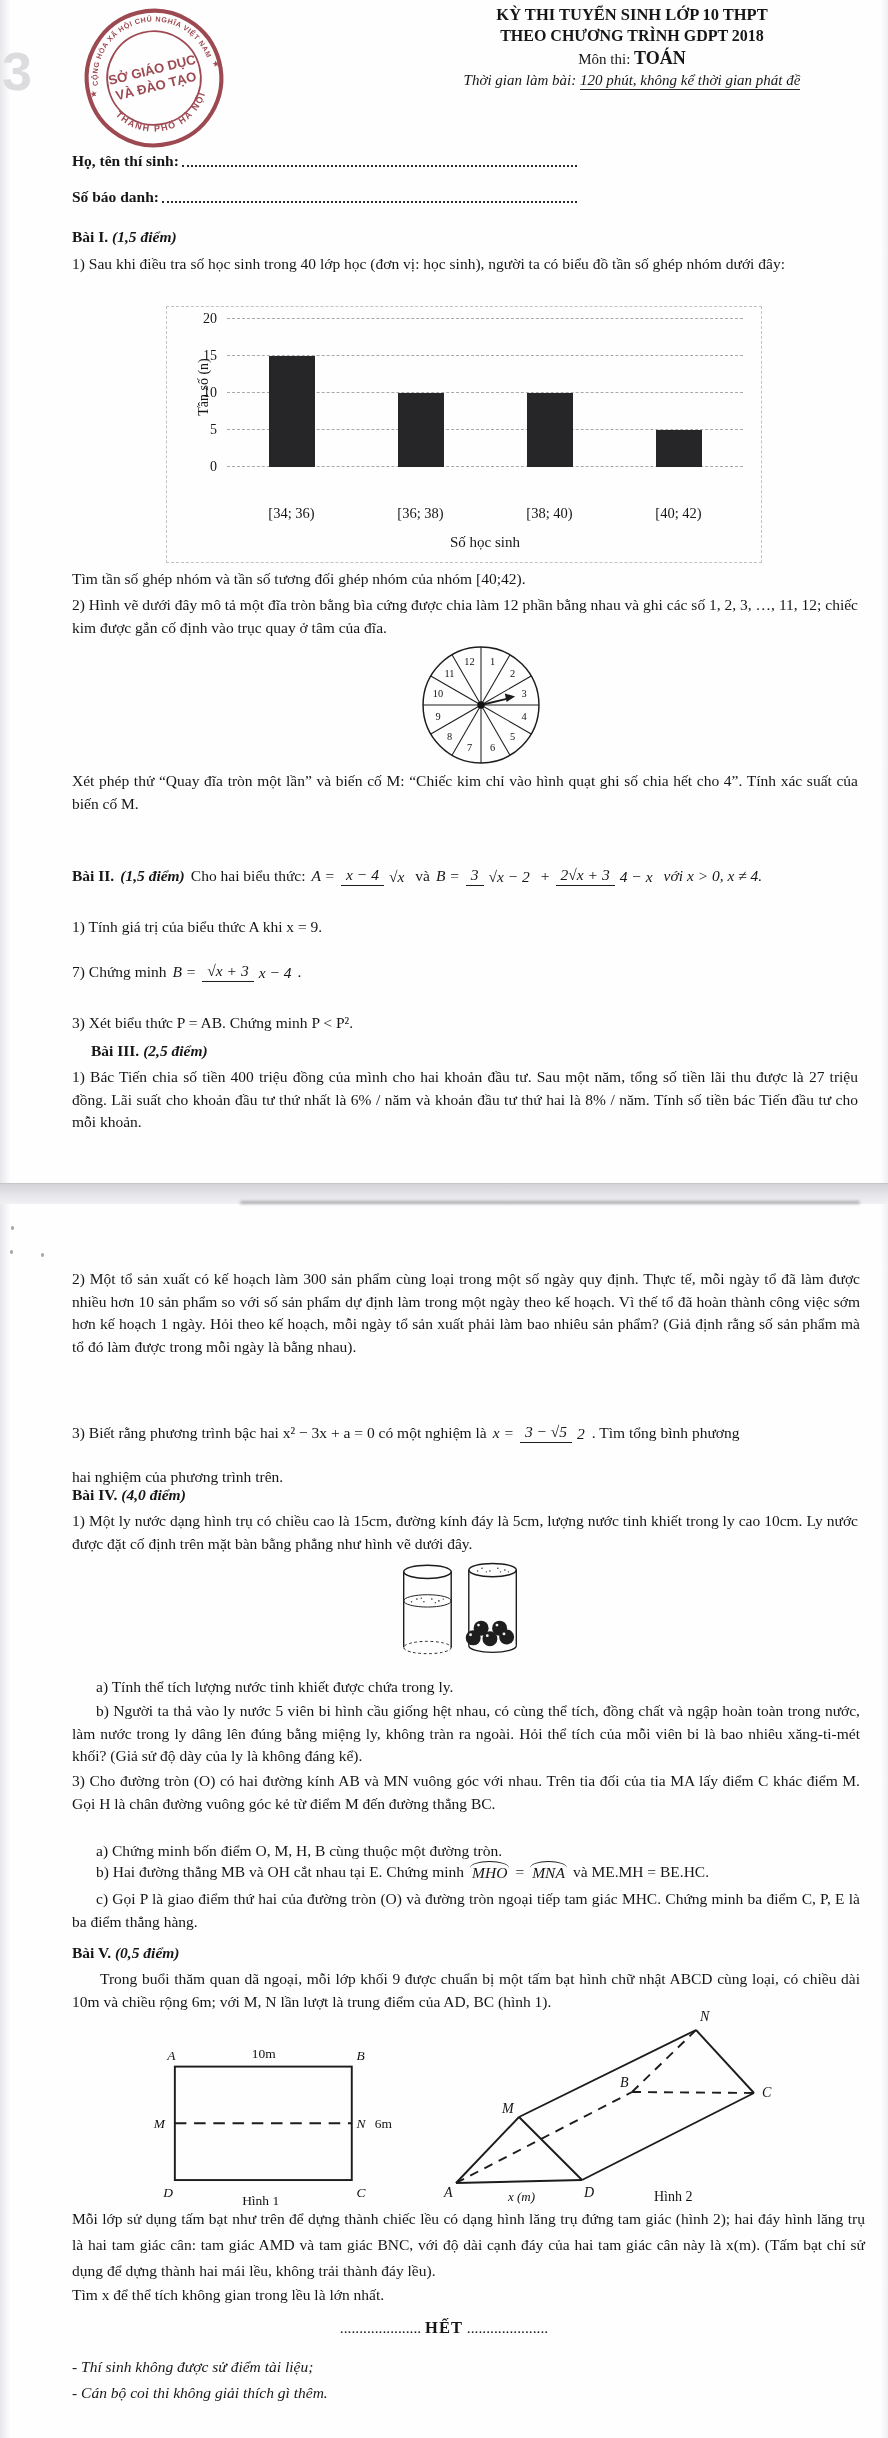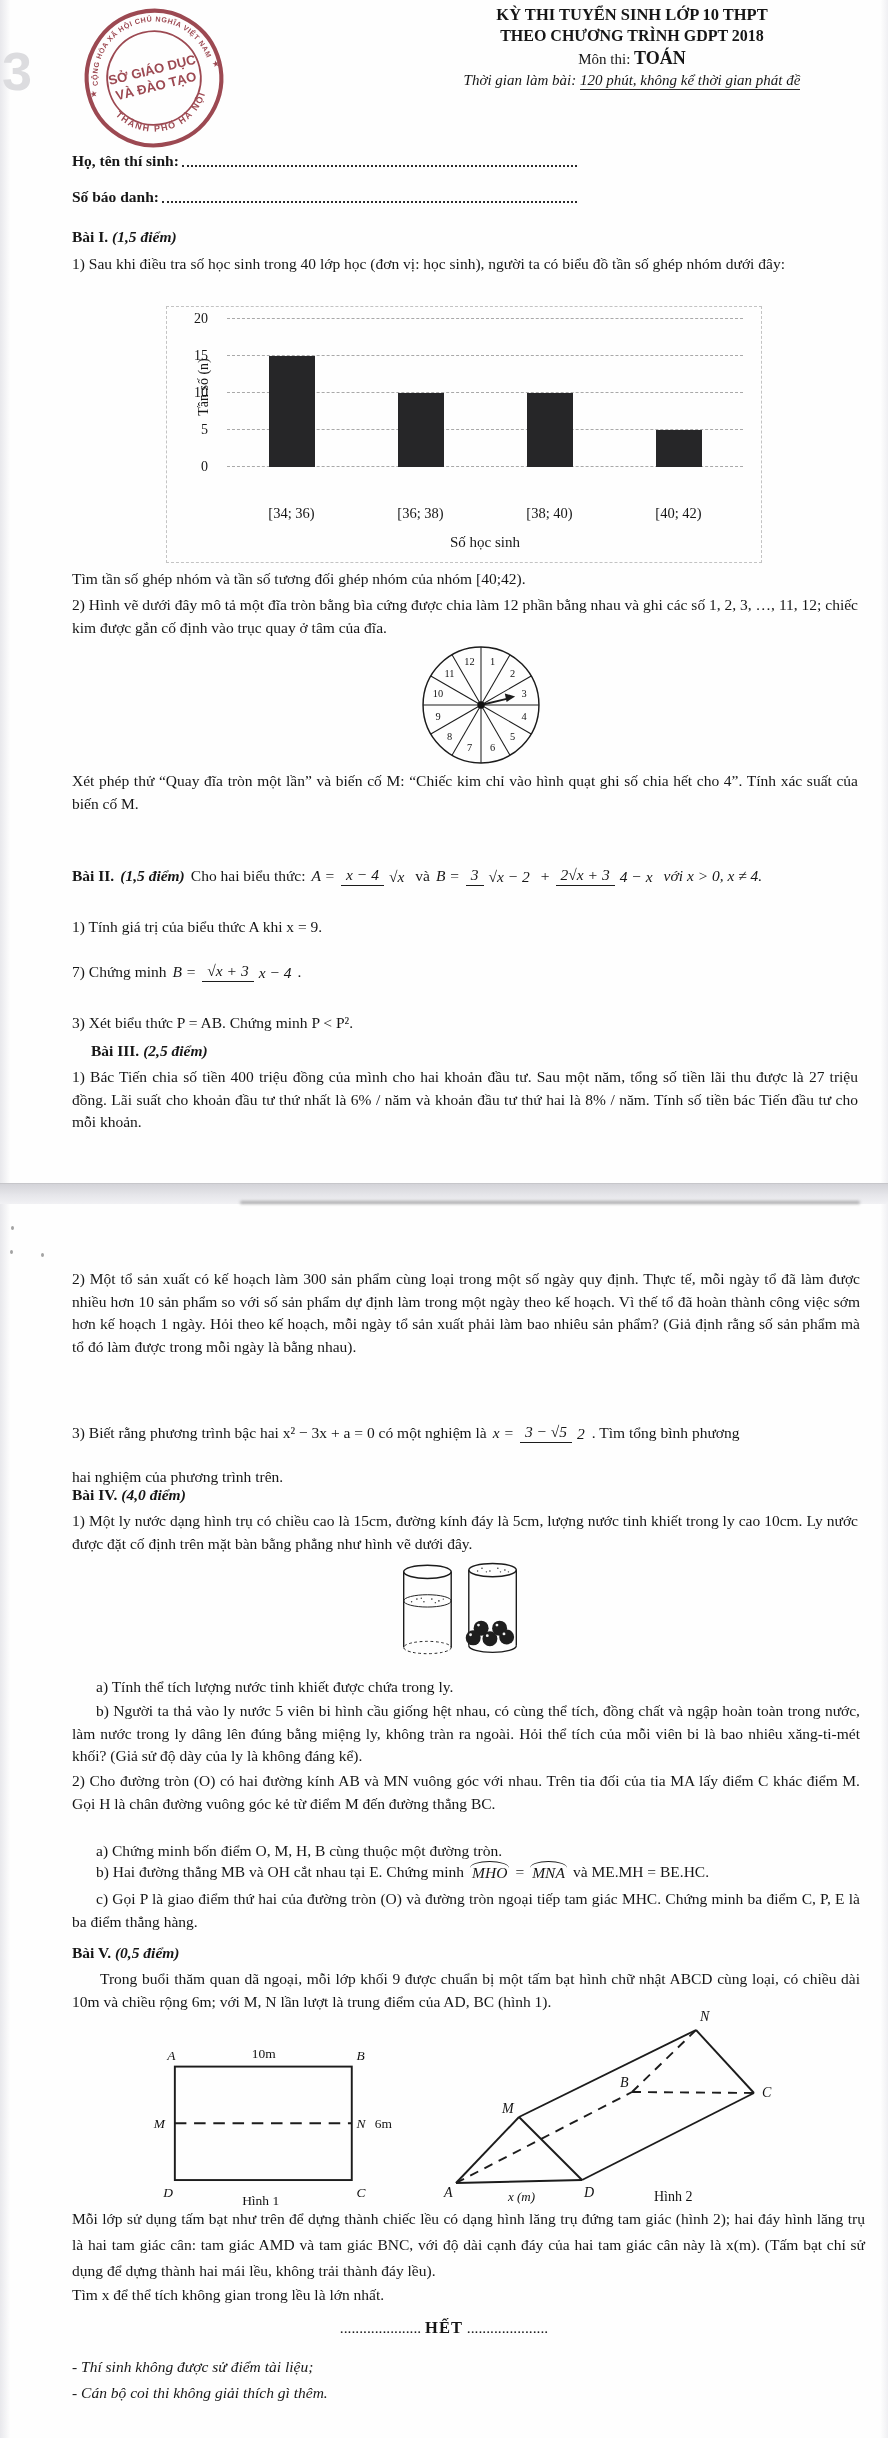--- a/index.html
+++ b/index.html
@@ -37,21 +37,21 @@
   .sec-head .pts{font-style:italic;}
   
   #chart{left:166px;top:306px;width:594px;height:255px;border:1px dashed #c3c3c3;background:#fefefe;}
   #chart .ylab{position:absolute;left:-38px;top:72px;width:150px;text-align:center;font-size:14px;
                transform:rotate(-90deg);transform-origin:center;}
   #plot{position:absolute;left:60px;top:12px;width:516px;height:148px;}
   #plot .grid{position:absolute;left:0;right:0;height:0;border-top:1.6px dashed #a9a9a9;}
   #bars{position:absolute;left:0;right:0;top:0;bottom:0;display:flex;align-items:flex-end;justify-content:space-around;}
   #bars .bar{width:46px;background:#262628;}
   #yticks{position:absolute;left:18px;top:12px;width:38px;height:148px;font-size:14px;}
-  #yticks .yt{position:absolute;right:15px;transform:translateY(50%);line-height:14px;}
+  #yticks .yt{position:absolute;right:6px;transform:translateY(50%);line-height:14px;}
   #xticks{position:absolute;left:60px;top:198px;width:516px;display:flex;}
   #xticks span{flex:1;text-align:center;font-size:14.5px;}
   #chart .xlab{position:absolute;left:60px;top:227px;width:516px;text-align:center;font-size:15px;}
   
   #wheel{left:420px;top:644px;}
   #wheel .wline{stroke:#1c1c1c;stroke-width:1.7;}
   #wheel .wnum{font-size:17px;font-family:"Liberation Serif",serif;fill:#111;text-anchor:middle;}
   
   .mrow{display:flex;align-items:center;column-gap:6px;flex-wrap:nowrap;white-space:nowrap;}
   .frac{display:inline-flex;flex-direction:row;align-items:center;font-style:italic;line-height:1.15;}
@@ -307,21 +307,21 @@
         <circle cx="87" cy="84.5" r="1.6" fill="#f2f2f2"></circle>
       <circle cx="109" cy="89" r="8.5" fill="#1e1e1e"></circle>
         <circle cx="106" cy="85.5" r="1.6" fill="#f2f2f2"></circle>
       <circle cx="128" cy="87" r="8.5" fill="#1e1e1e"></circle>
         <circle cx="125" cy="83.5" r="1.6" fill="#f2f2f2"></circle>
     </g>
   </svg>
 
   <div class="abs para" style="left:96px;top:1676px;width:760px;">a) Tính thể tích lượng nước tinh khiết được chứa trong ly.</div>
   <div class="abs para" style="left:72px;top:1700px;width:788px;text-indent:24px;">b) Người ta thả vào ly nước 5 viên bi hình cầu giống hệt nhau, có cùng thể tích, đồng chất và ngập hoàn toàn trong nước, làm nước trong ly dâng lên đúng bằng miệng ly, không tràn ra ngoài. Hỏi thể tích của mỗi viên bi là bao nhiêu xăng-ti-mét khối? (Giả sử độ dày của ly là không đáng kể).</div>
-  <div class="abs para" style="left:72px;top:1770px;width:788px;">2) Cho đường tròn (O) có hai đường kính AB và MN vuông góc với nhau. Trên tia đối của tia MA lấy điểm C khác điểm M. Gọi H là chân đường vuông góc kẻ từ điểm M đến đường thẳng BC.</div>
+  <div class="abs para" style="left:72px;top:1770px;width:788px;">3) Cho đường tròn (O) có hai đường kính AB và MN vuông góc với nhau. Trên tia đối của tia MA lấy điểm C khác điểm M. Gọi H là chân đường vuông góc kẻ từ điểm M đến đường thẳng BC.</div>
   <div class="abs para" style="left:96px;top:1840px;width:760px;">a) Chứng minh bốn điểm O, M, H, B cùng thuộc một đường tròn.</div>
   <div class="abs mrow" style="left:96px;top:1862px;">
     <span>b) Hai đường thẳng MB và OH cắt nhau tại E. Chứng minh</span>
     <span class="arc">MHO</span>
     <span>=</span>
     <span class="arc">MNA</span>
     <span>và ME.MH = BE.HC.</span>
   </div>
   <div class="abs para" style="left:72px;top:1888px;width:788px;text-indent:24px;">c) Gọi P là giao điểm thứ hai của đường tròn (O) và đường tròn ngoại tiếp tam giác MHC. Chứng minh ba điểm C, P, E là ba điểm thẳng hàng.</div>
 

